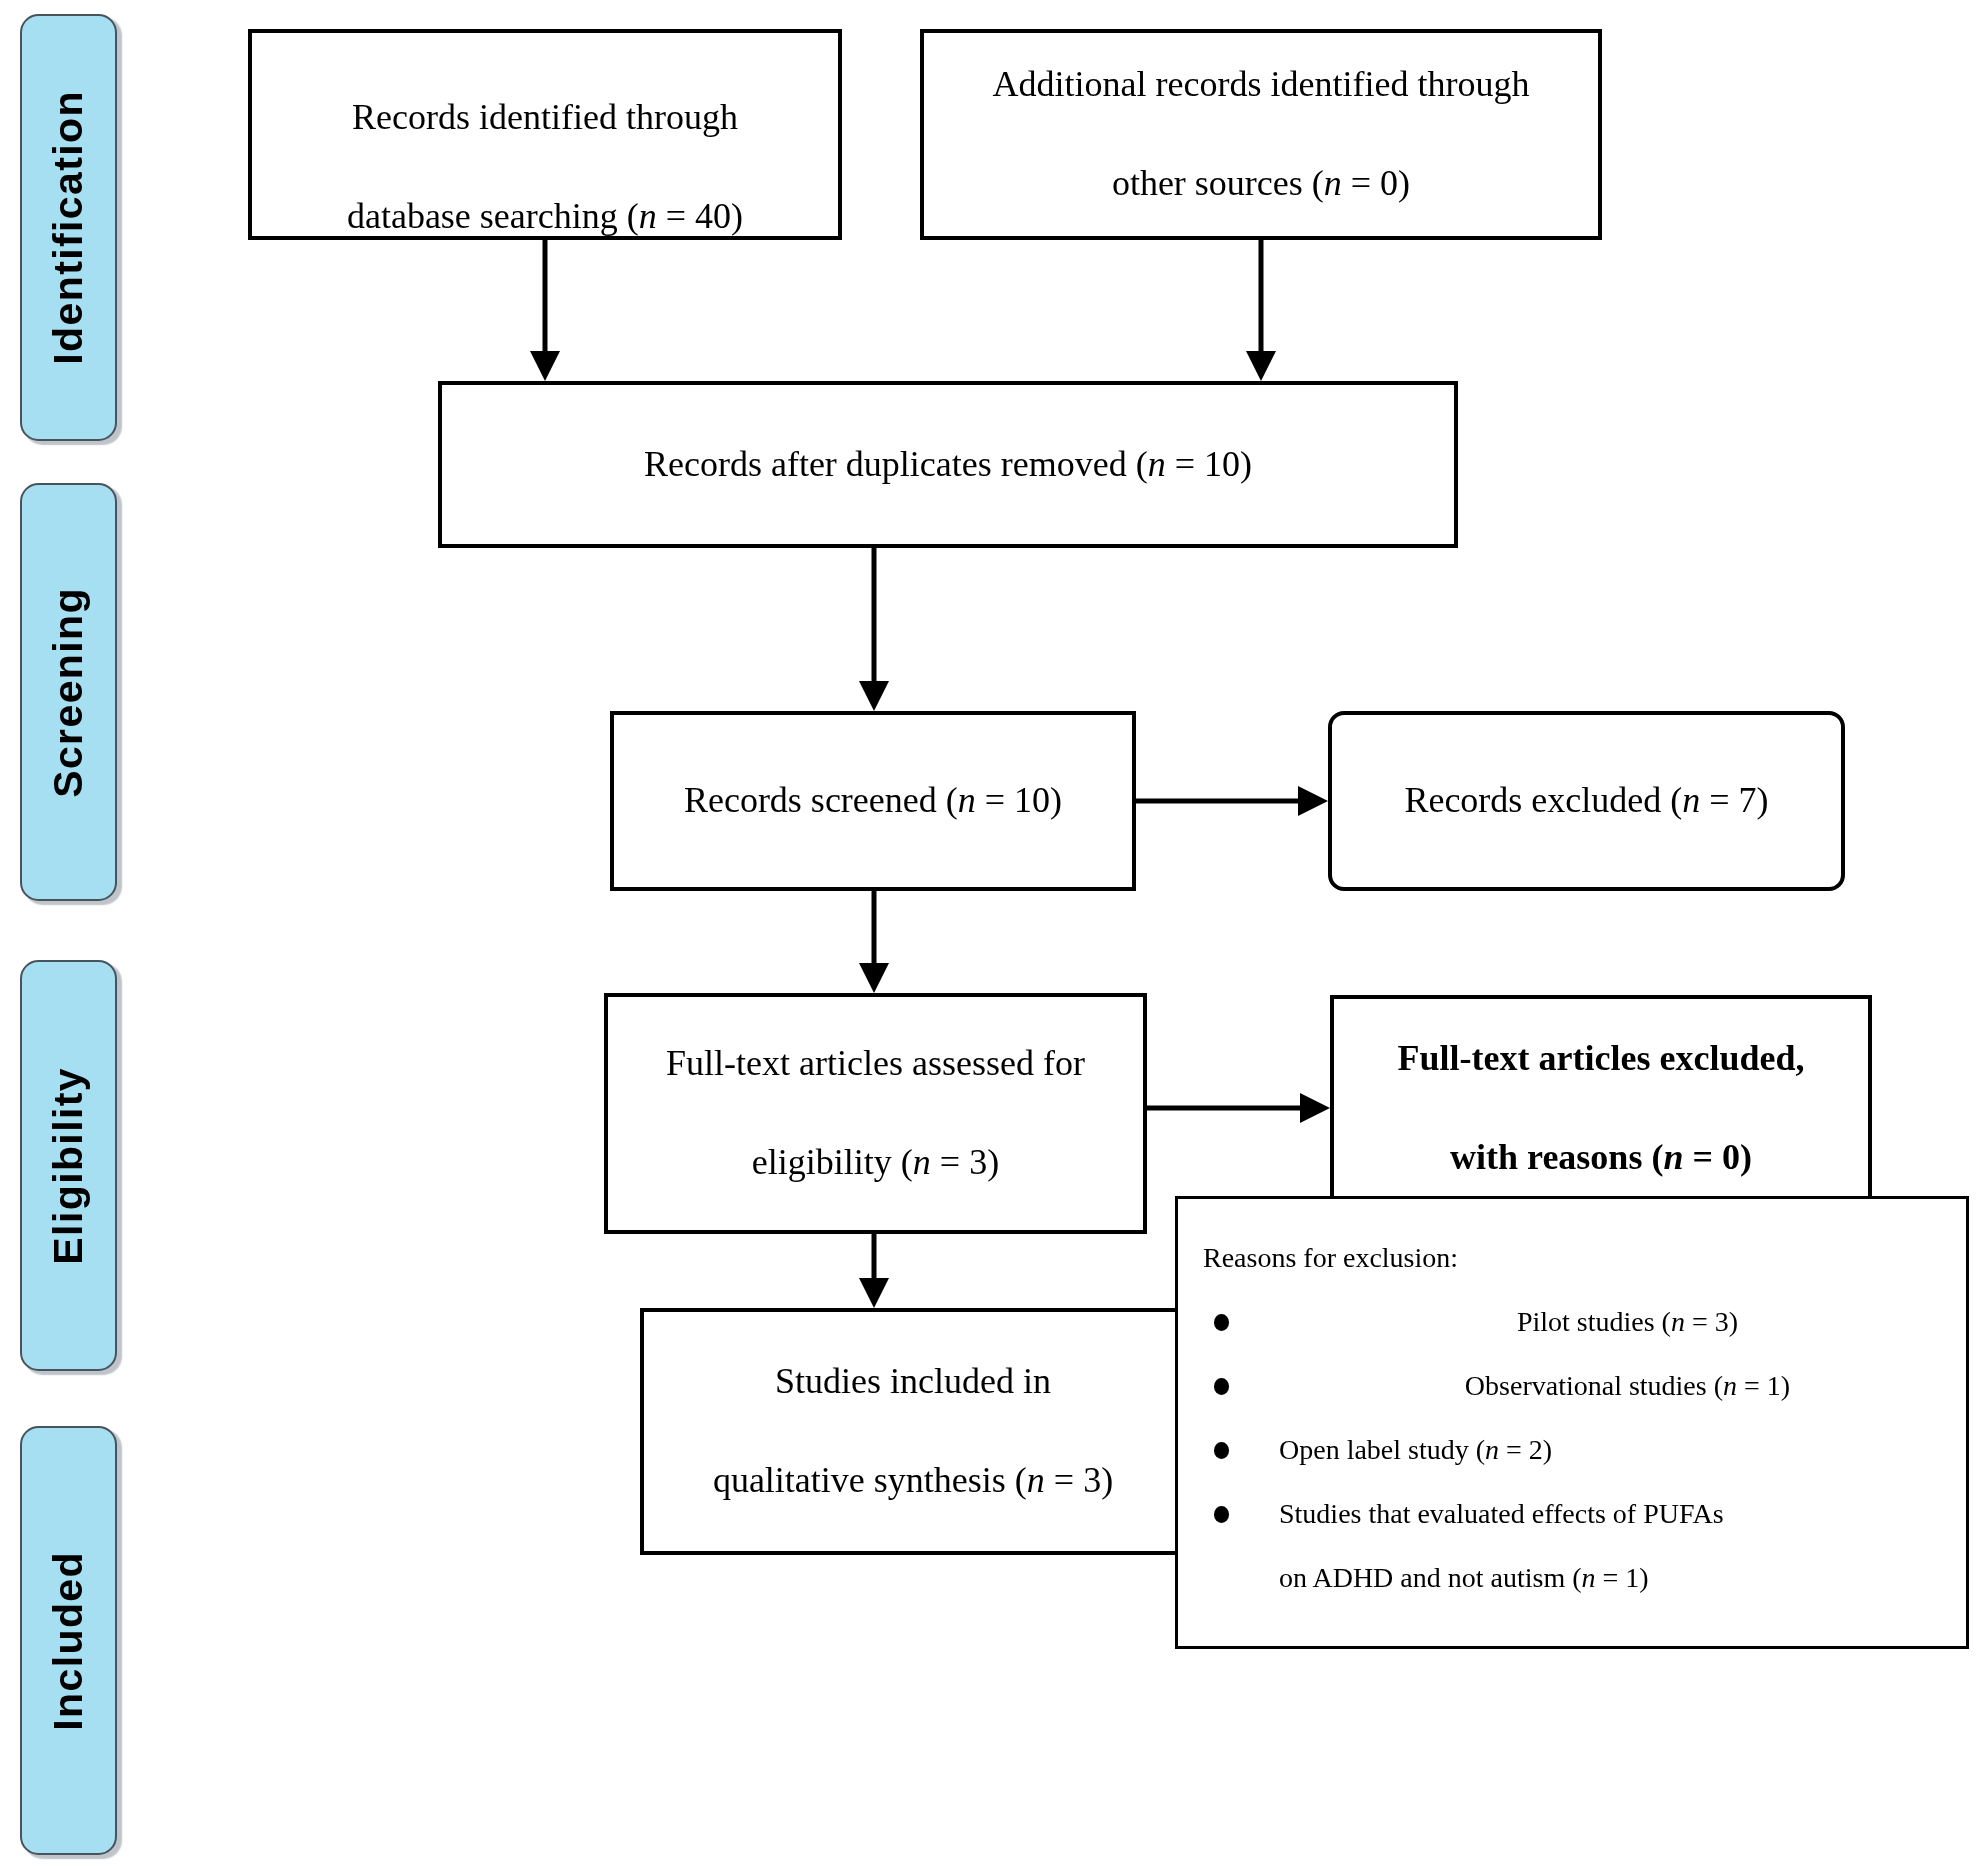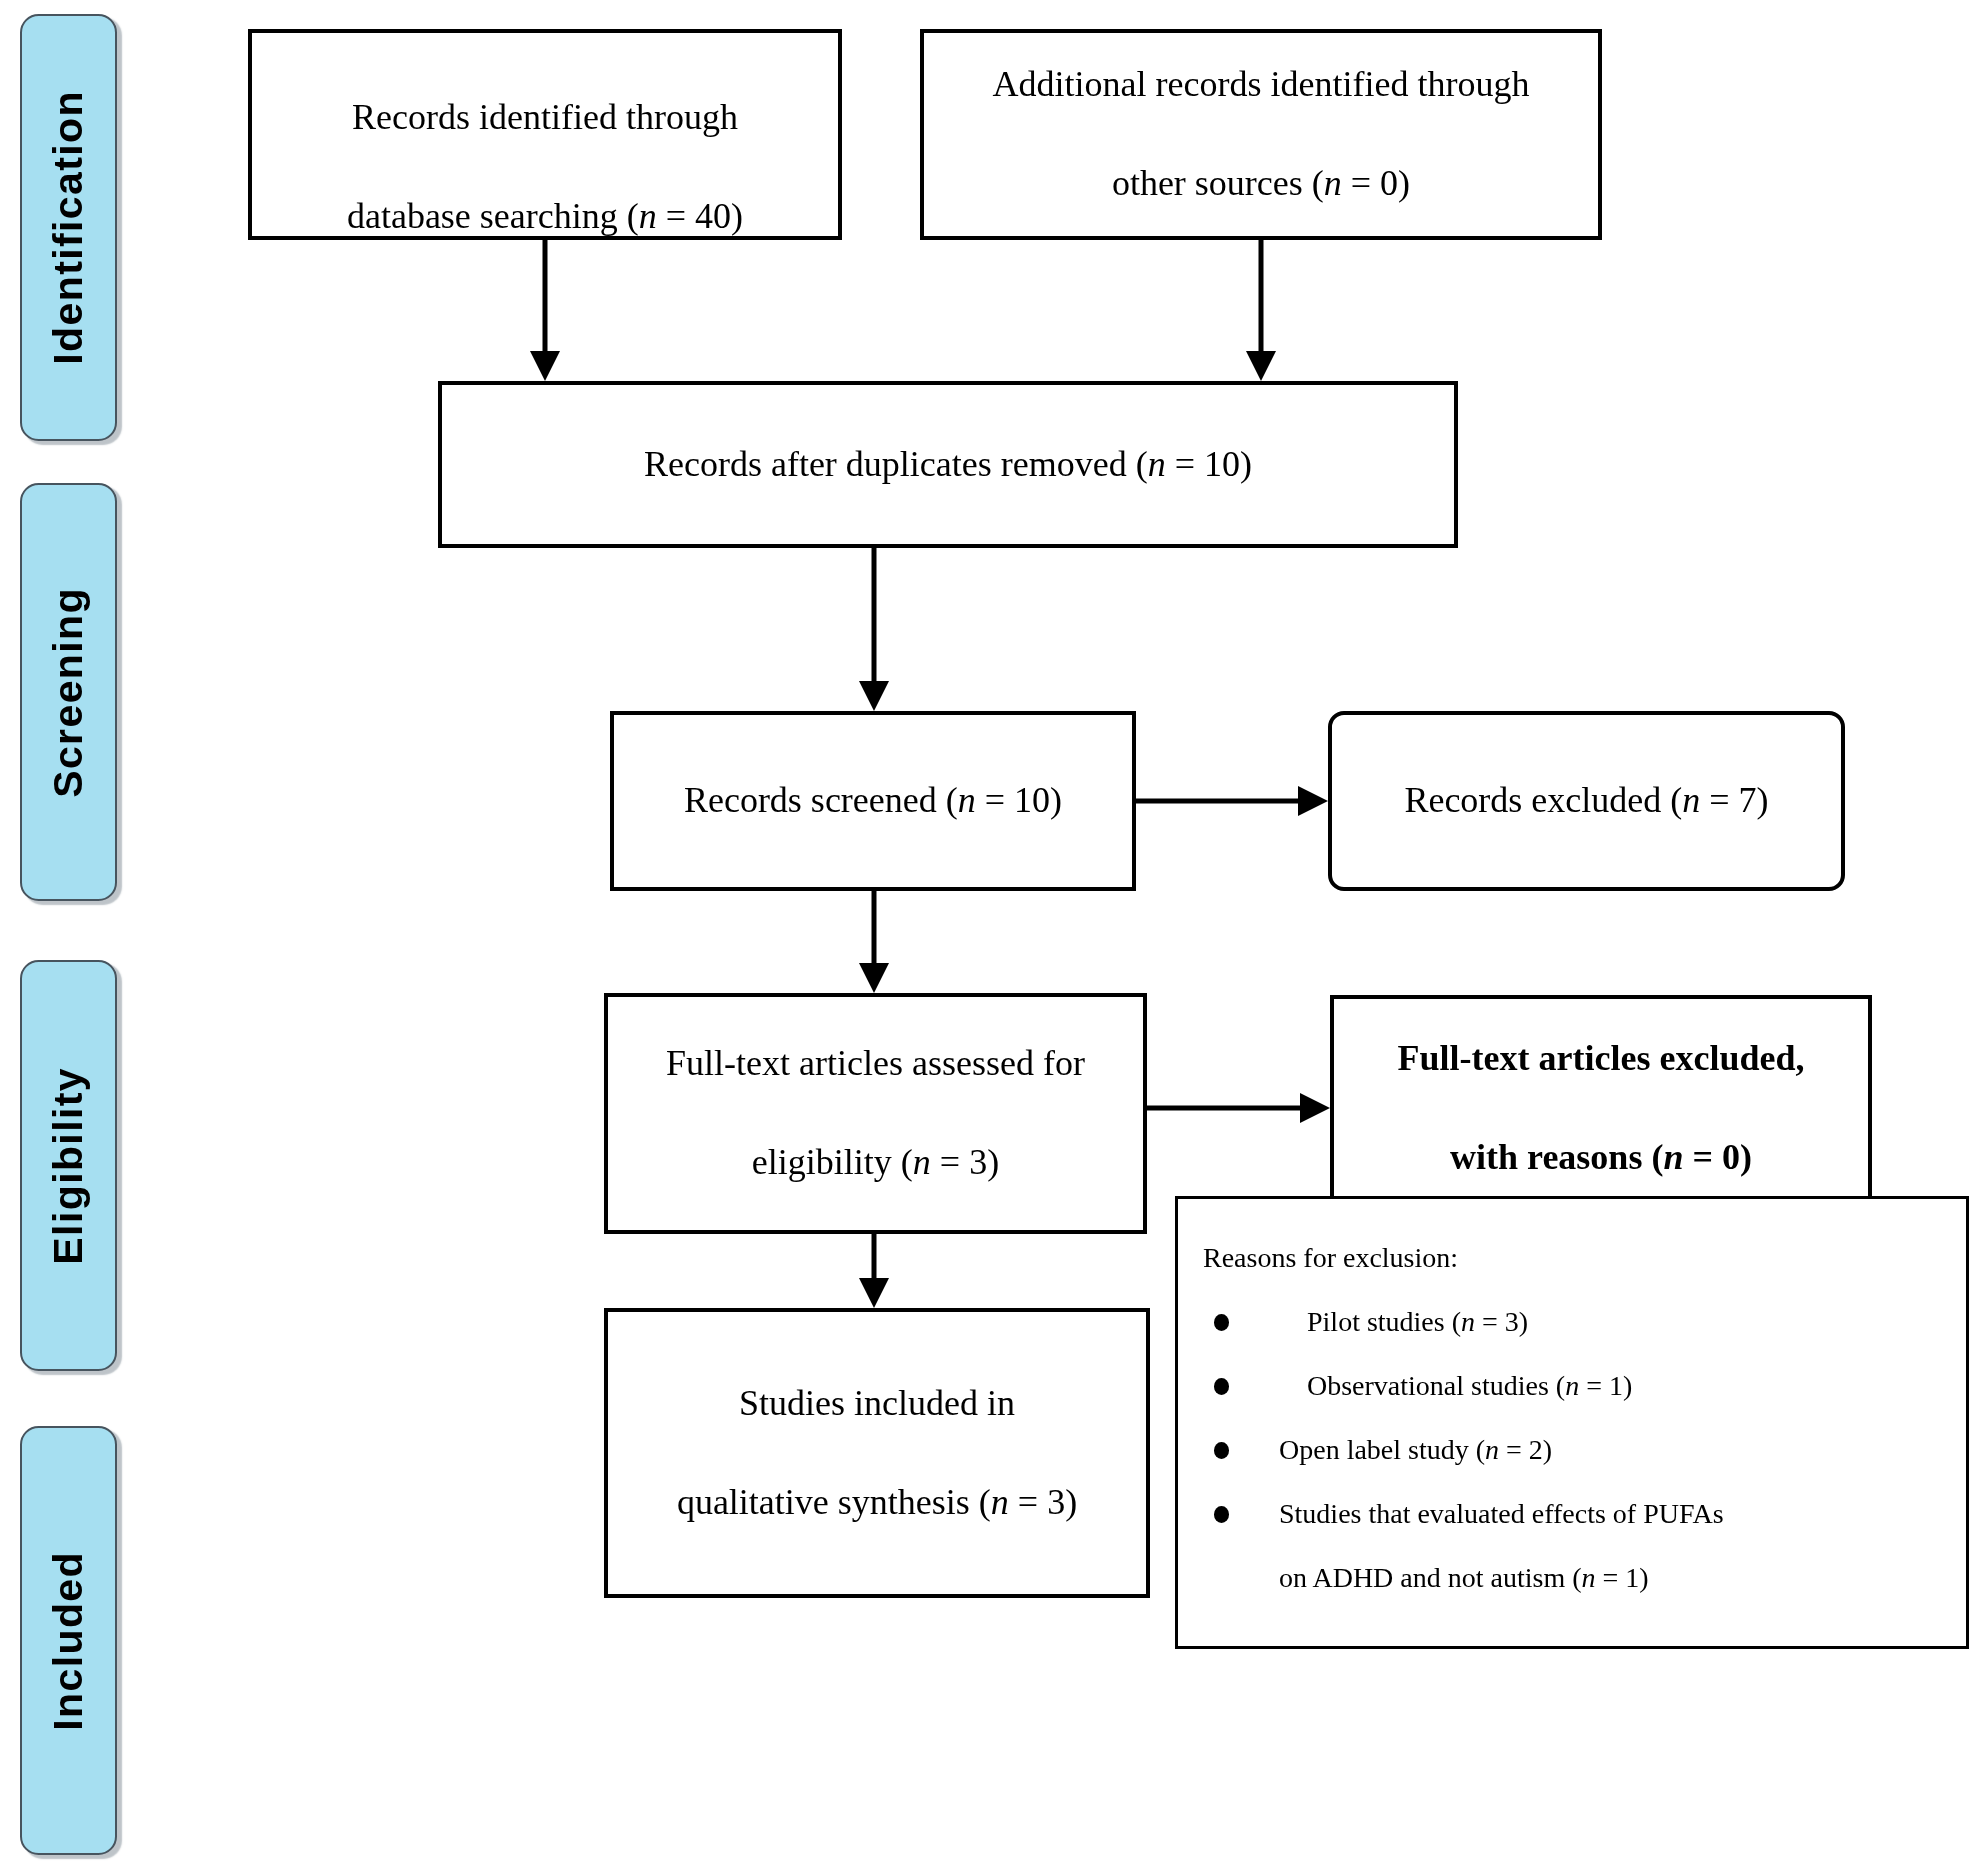--- a/index.html
+++ b/index.html
@@ -39,34 +39,34 @@
   .fbox .btext { display:flex; flex-direction:column; gap:61px; align-items:center; }
   .fbox .tline { line-height:1.05; white-space:nowrap; }
 
   .box-identified        { left:248px;  top:29px;   width:594px;  height:211px;align-items:flex-end; }
   .box-additional        { left:920px; top:29px;   width:682px;  height:211px; }
   .box-duplicates        { left:438px;  top:381px;  width:1020px; height:167px; }
   .box-screened          { left:610px;  top:711px;  width:526px;  height:180px;font-family:Liberation Serif, serif; }
   .box-excluded          { left:1328px; top:711px;  width:517px;  height:180px;border-radius:16px; }
   .box-fulltext          { left:604px;  top:993px; width:543px;  height:241px; }
   .box-fulltext-excluded { left:1330px; top:995px; width:542px;  height:226px;font-weight:bold; }
-  .box-included-studies  { left:604px;  top:1308px; width:546px;  height:290px; }
+  .box-included-studies  { left:640px;  top:1308px; width:546px;  height:247px; }
 
   .nvar { font-style:italic; }
 
   
   .rbox {
     position:absolute; left:1175px; top:1196px; width:794px; height:453px;
     background:#fff; border:3.6px solid #000; box-sizing:border-box;
     font-size:28px; line-height:64px; text-align:left;
     padding:27px 18px 21.5px 25px;
   }
   .rbox ul { list-style:none; margin:0; padding:0; }
   .rbox li { position:relative; padding-left:76px; }
-  .rbox li.indent { padding-left:104px; }
+  .rbox li.indent { padding-left:104px;text-align:center; }
   .rbox li .bullet {
     position:absolute; left:11.4px; top:24px;
     width:15px; height:16.5px; background:#000; border-radius:50%;
   }
   .rbox .tline { line-height:64px; }
 
   
   .varrow { position:absolute; width:31.5px; }
   .varrow .shaft {
     position:absolute; left:50%; transform:translateX(-50%);

